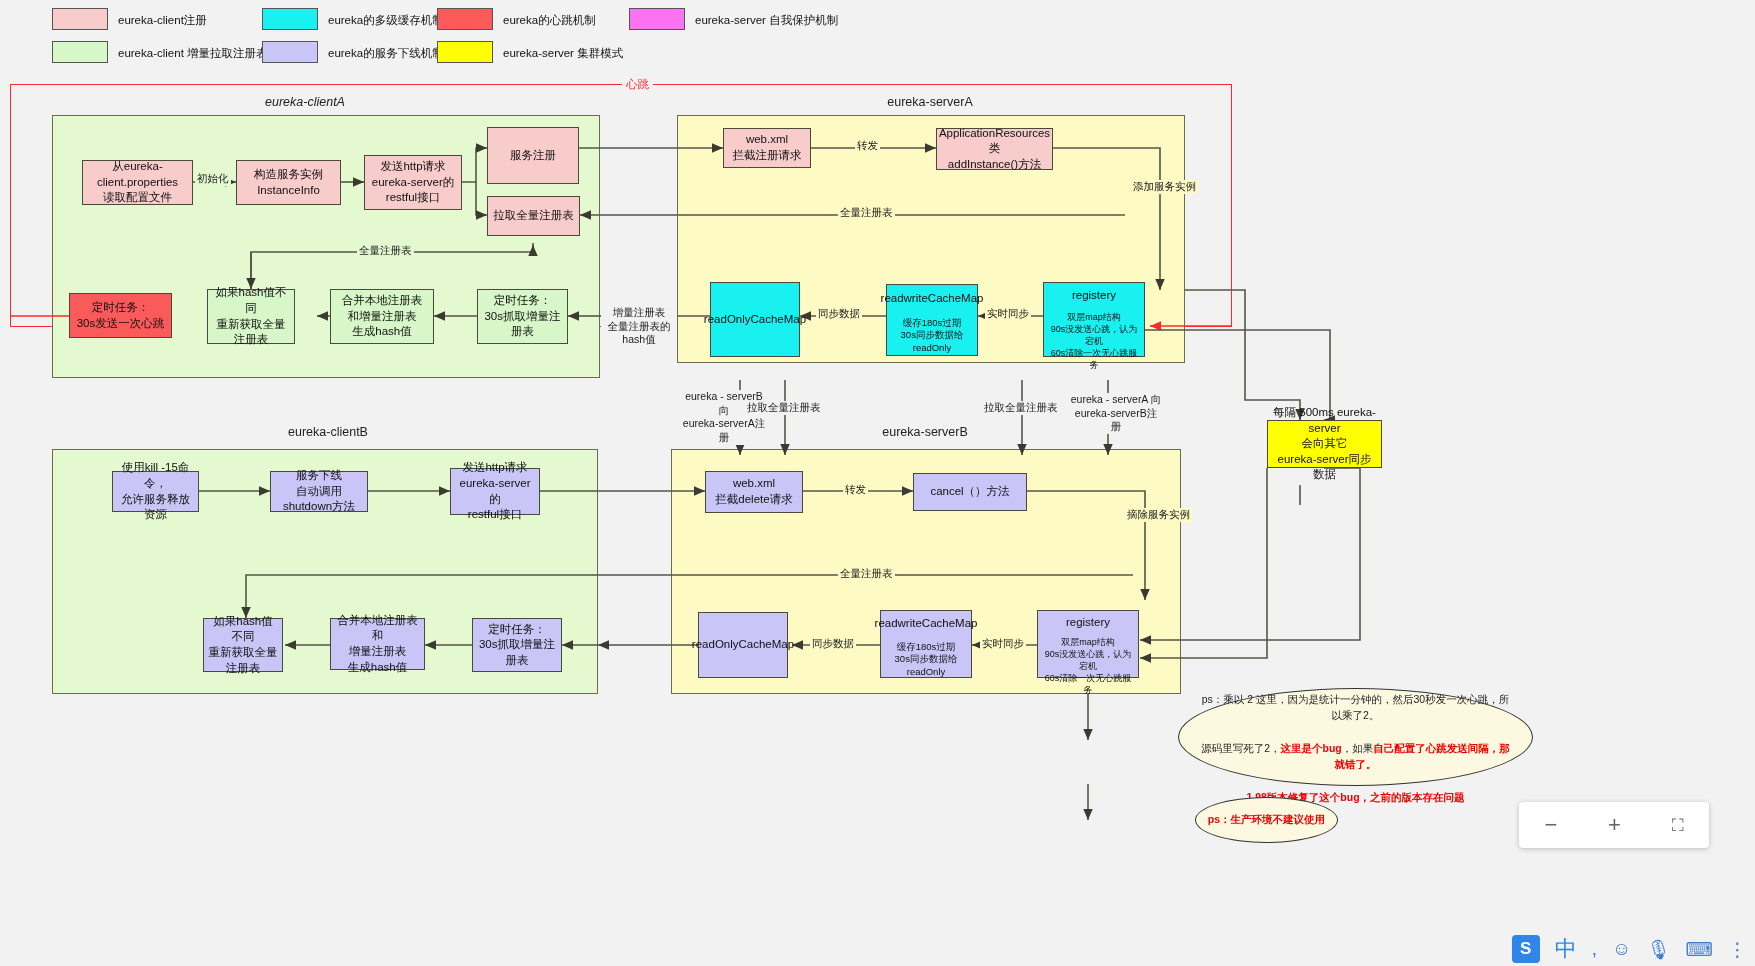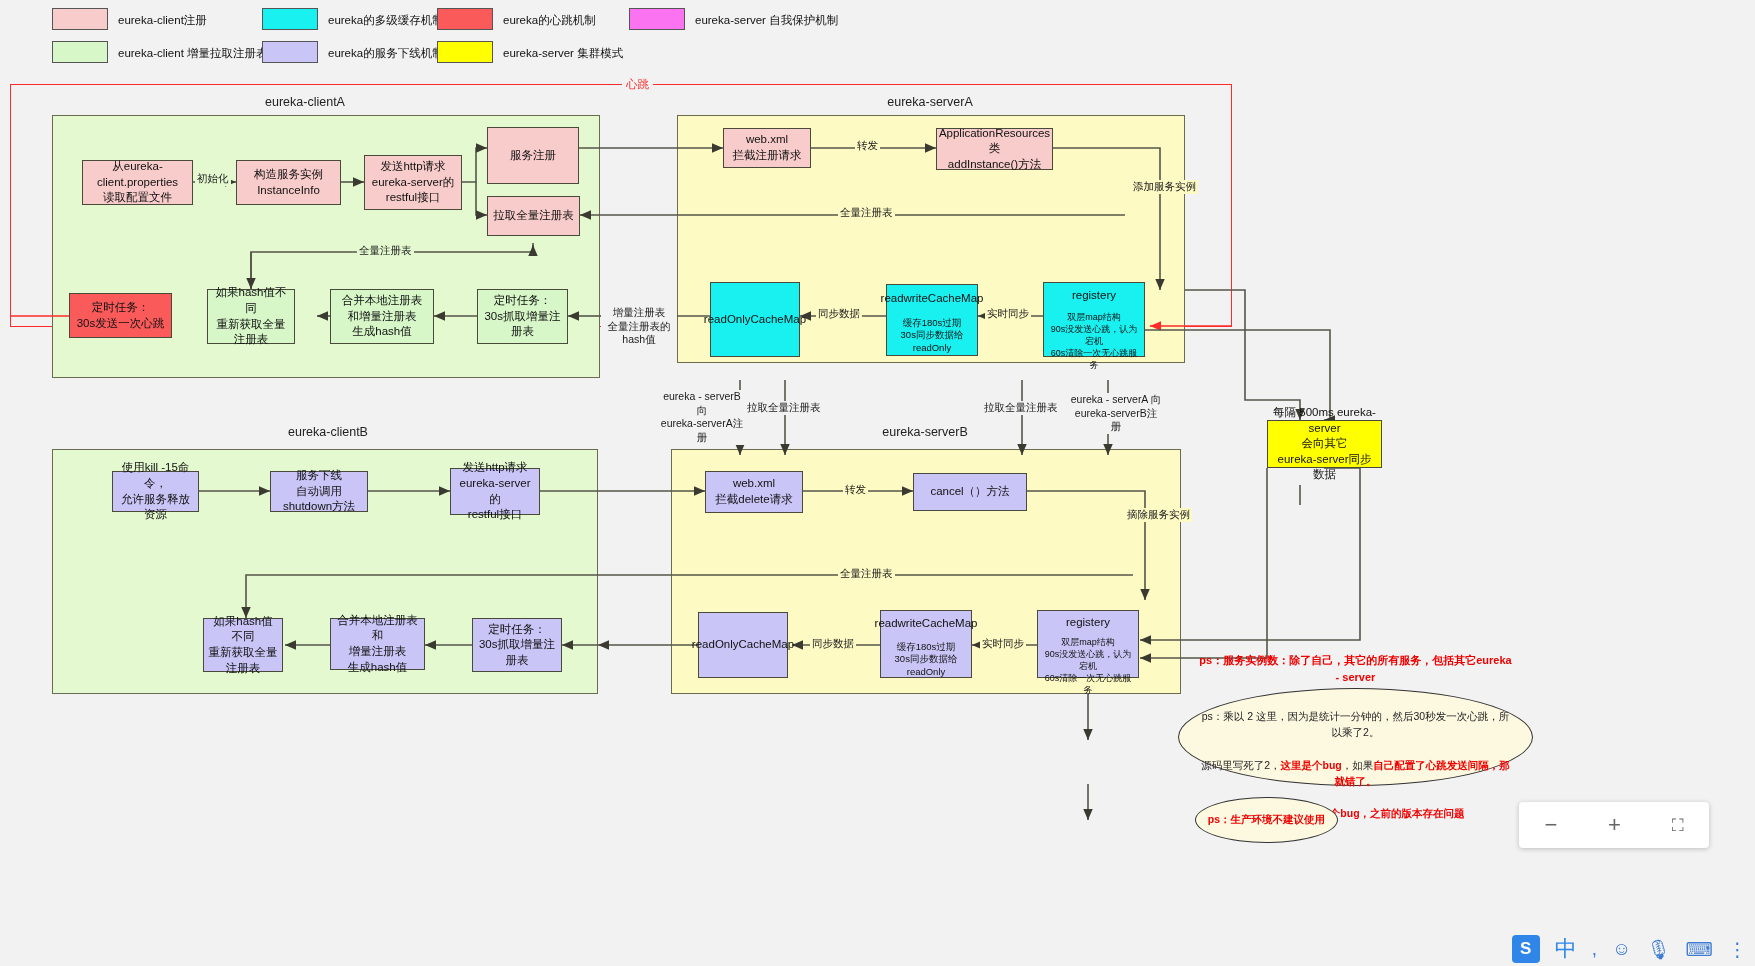--- a/index.html
+++ b/index.html
@@ -182,21 +182,21 @@
 
   <div class="legend-swatch c-purple" style="left:262px; top:41px;"></div>
   <div class="legend-text" style="left:328px; top:46px;">eureka的服务下线机制</div>
 
   <div class="legend-swatch c-yellow" style="left:437px; top:41px;"></div>
   <div class="legend-text" style="left:503px; top:46px;">eureka-server 集群模式</div>
 
   <div class="hb-frame" style="left:10px; top:84px; width:1222px; height:243px;"></div>
   <div class="hb-label" style="left:622px; top:77px;">心跳</div>
 
-  <div class="group-title" style="left:205px; top:95px; width:200px;">eureka-clientA</div>
+  <div class="group-title" style="left:205px; top:95px; width:200px;font-style:italic;">eureka-clientA</div>
   <div class="group-title" style="left:830px; top:95px; width:200px;">eureka-serverA</div>
   <div class="group-title" style="left:228px; top:425px; width:200px;">eureka-clientB</div>
   <div class="group-title" style="left:825px; top:425px; width:200px;">eureka-serverB</div>
 
   <div class="group g-green" style="left:52px;  top:115px; width:548px; height:263px;"></div>
   <div class="group g-yellow" style="left:677px; top:115px; width:508px; height:248px;"></div>
   <div class="group g-green" style="left:52px;  top:449px; width:546px; height:245px;"></div>
   <div class="group g-yellow" style="left:671px; top:449px; width:510px; height:245px;"></div>
 
   <svg class="wires">
@@ -356,36 +356,35 @@
   <div class="edge-label on-yellow" style="left:855px; top:139px;">转发</div>
   <div class="edge-label on-yellow" style="left:1131px; top:180px;">添加服务实例</div>
   <div class="edge-label on-yellow" style="left:838px; top:206px;">全量注册表</div>
   <div class="edge-label on-green" style="left:357px; top:244px;">全量注册表</div>
   <div class="edge-label on-yellow" style="left:816px; top:307px;">同步数据</div>
   <div class="edge-label on-yellow" style="left:985px; top:307px;">实时同步</div>
   <div class="edge-label" style="left:601px; top:306px; width:72px;">增量注册表
 全量注册表的
 hash值</div>
 
-  <div class="edge-label" style="left:655px; top:390px; width:90px;">eureka - serverB 向
+  <div class="edge-label" style="left:677px; top:390px; width:90px;">eureka - serverB 向
 eureka-serverA注册</div>
   <div class="edge-label" style="left:745px; top:401px;">拉取全量注册表</div>
   <div class="edge-label" style="left:982px; top:401px;">拉取全量注册表</div>
   <div class="edge-label" style="left:1068px; top:393px; width:92px;">eureka - serverA 向
 eureka-serverB注册</div>
 
   <div class="edge-label on-yellow" style="left:843px; top:483px;">转发</div>
   <div class="edge-label on-yellow" style="left:1125px; top:508px;">摘除服务实例</div>
   <div class="edge-label on-yellow" style="left:838px; top:567px;">全量注册表</div>
   <div class="edge-label on-yellow" style="left:810px; top:637px;">同步数据</div>
   <div class="edge-label on-yellow" style="left:980px; top:637px;">实时同步</div>
 
   <div class="bubble" style="left:1178px; top:688px; width:355px; height:98px;">
     <div class="bubble-inner">
-      <div class="lineA">ps：服务实例数：除了自己，其它的所有服务，包括其它eureka - server</div>
       <div class="body" style="margin-top:6px;">
         <span>ps：乘以 2 这里，因为是统计一分钟的，然后30秒发一次心跳，所以乘了2。</span><br>
         <span>源码里写死了2，</span><span class="hl">这里是个bug</span><span>，如果</span><span class="hl">自己配置了心跳发送间隔，那就错了。</span><br>
         <span class="hl">1.98版本修复了这个bug，之前的版本存在问题</span>
       </div>
     </div>
   </div>
 
   <div class="bubble" style="left:1195px; top:797px; width:143px; height:46px;">
     <div class="lineA" style="font-size:10.5px;">ps：生产环境不建议使用</div>

